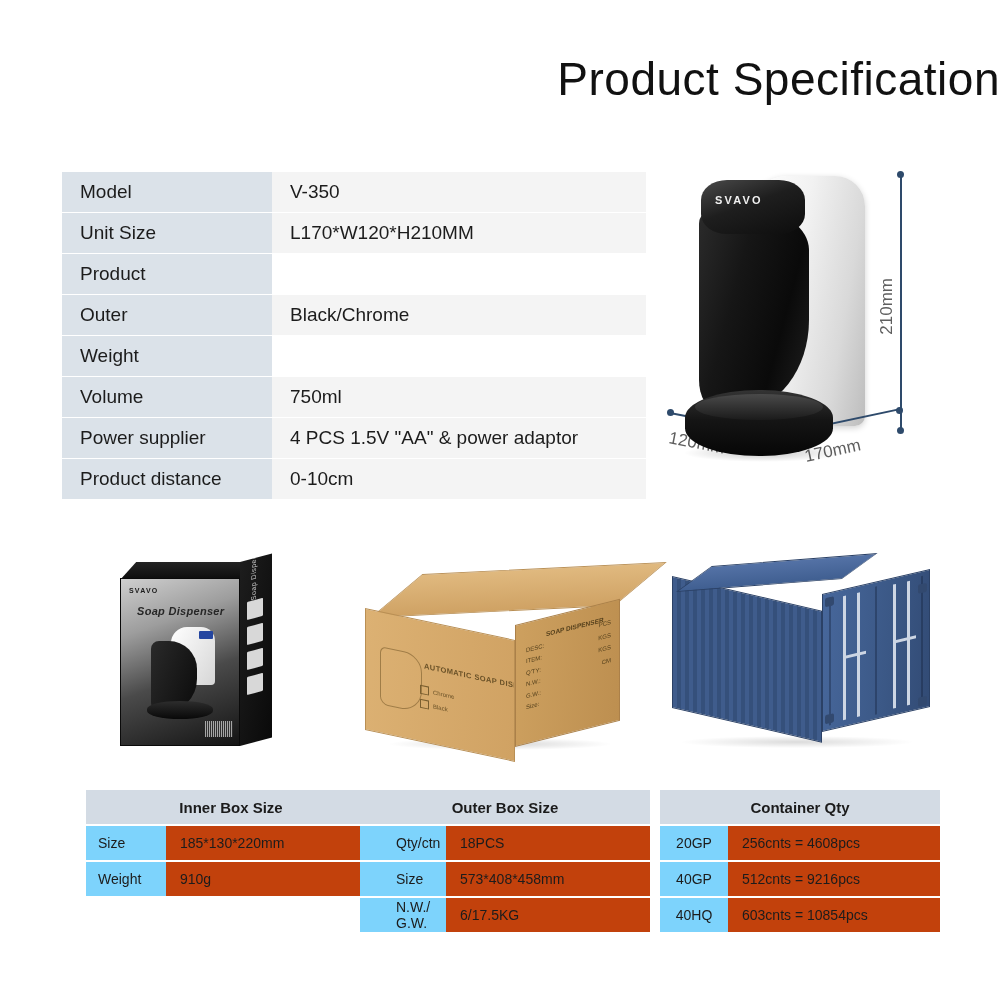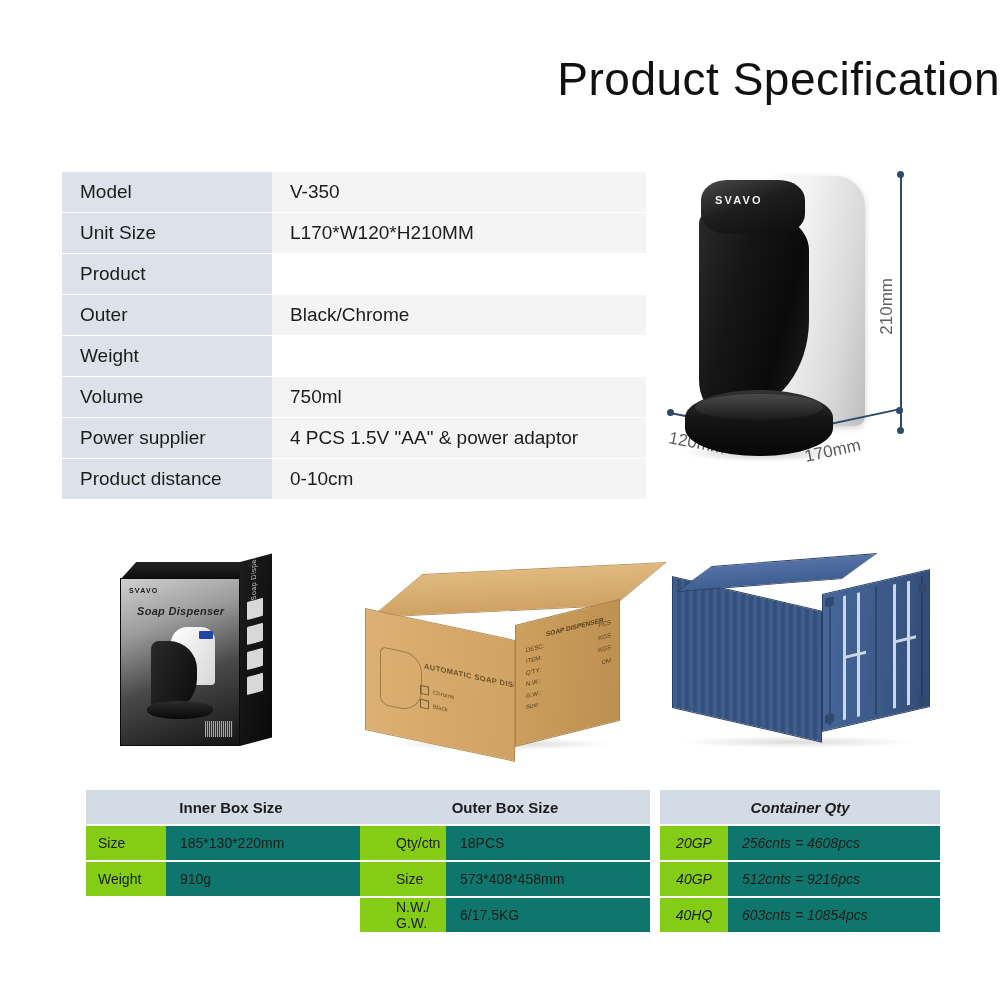--- a/index.html
+++ b/index.html
@@ -590,50 +590,50 @@
     left: 0;
     top: 790px;
     width: 1000px;
   }
   .bt {
     position: absolute;
     top: 0;
   }
   .bt-1 { left: 62px;  width: 290px; margin-left: 24px; }
   .bt-2 { left: 360px; width: 290px; }
-  .bt-3 { left: 660px; width: 280px; font-style: italic; }
+  .bt-3 { left: 660px; width: 280px; }
 
   .bt-header {
     height: 34px;
     background: #d3dbe4;
     display: flex;
     align-items: center;
     justify-content: center;
     font-size: 15px;
     font-weight: 700;
     color: #1b1b1b;
     margin-bottom: 2px;
   }
   .bt-row {
     display: flex;
     height: 34px;
     margin-bottom: 2px;
   }
   .bt-key {
-    background: #84cc16;
+    background: #7dd3fc;
     display: flex;
     align-items: center;
     padding-left: 12px;
     box-sizing: border-box;
     font-size: 14px;
     color: #1c1c1c;
   }
   .bt-val {
     flex: 1;
-    background: #0f766e;
+    background: #c2410c;
     display: flex;
     align-items: center;
     padding-left: 14px;
     box-sizing: border-box;
     font-size: 14px;
     color: #1c1c1c;
   }
   .bt-1 .bt-key { width: 80px; }
   .bt-2 .bt-key { width: 86px; padding-left: 36px; }
   .bt-3 .bt-key { width: 68px; justify-content: center; padding-left: 0; }

